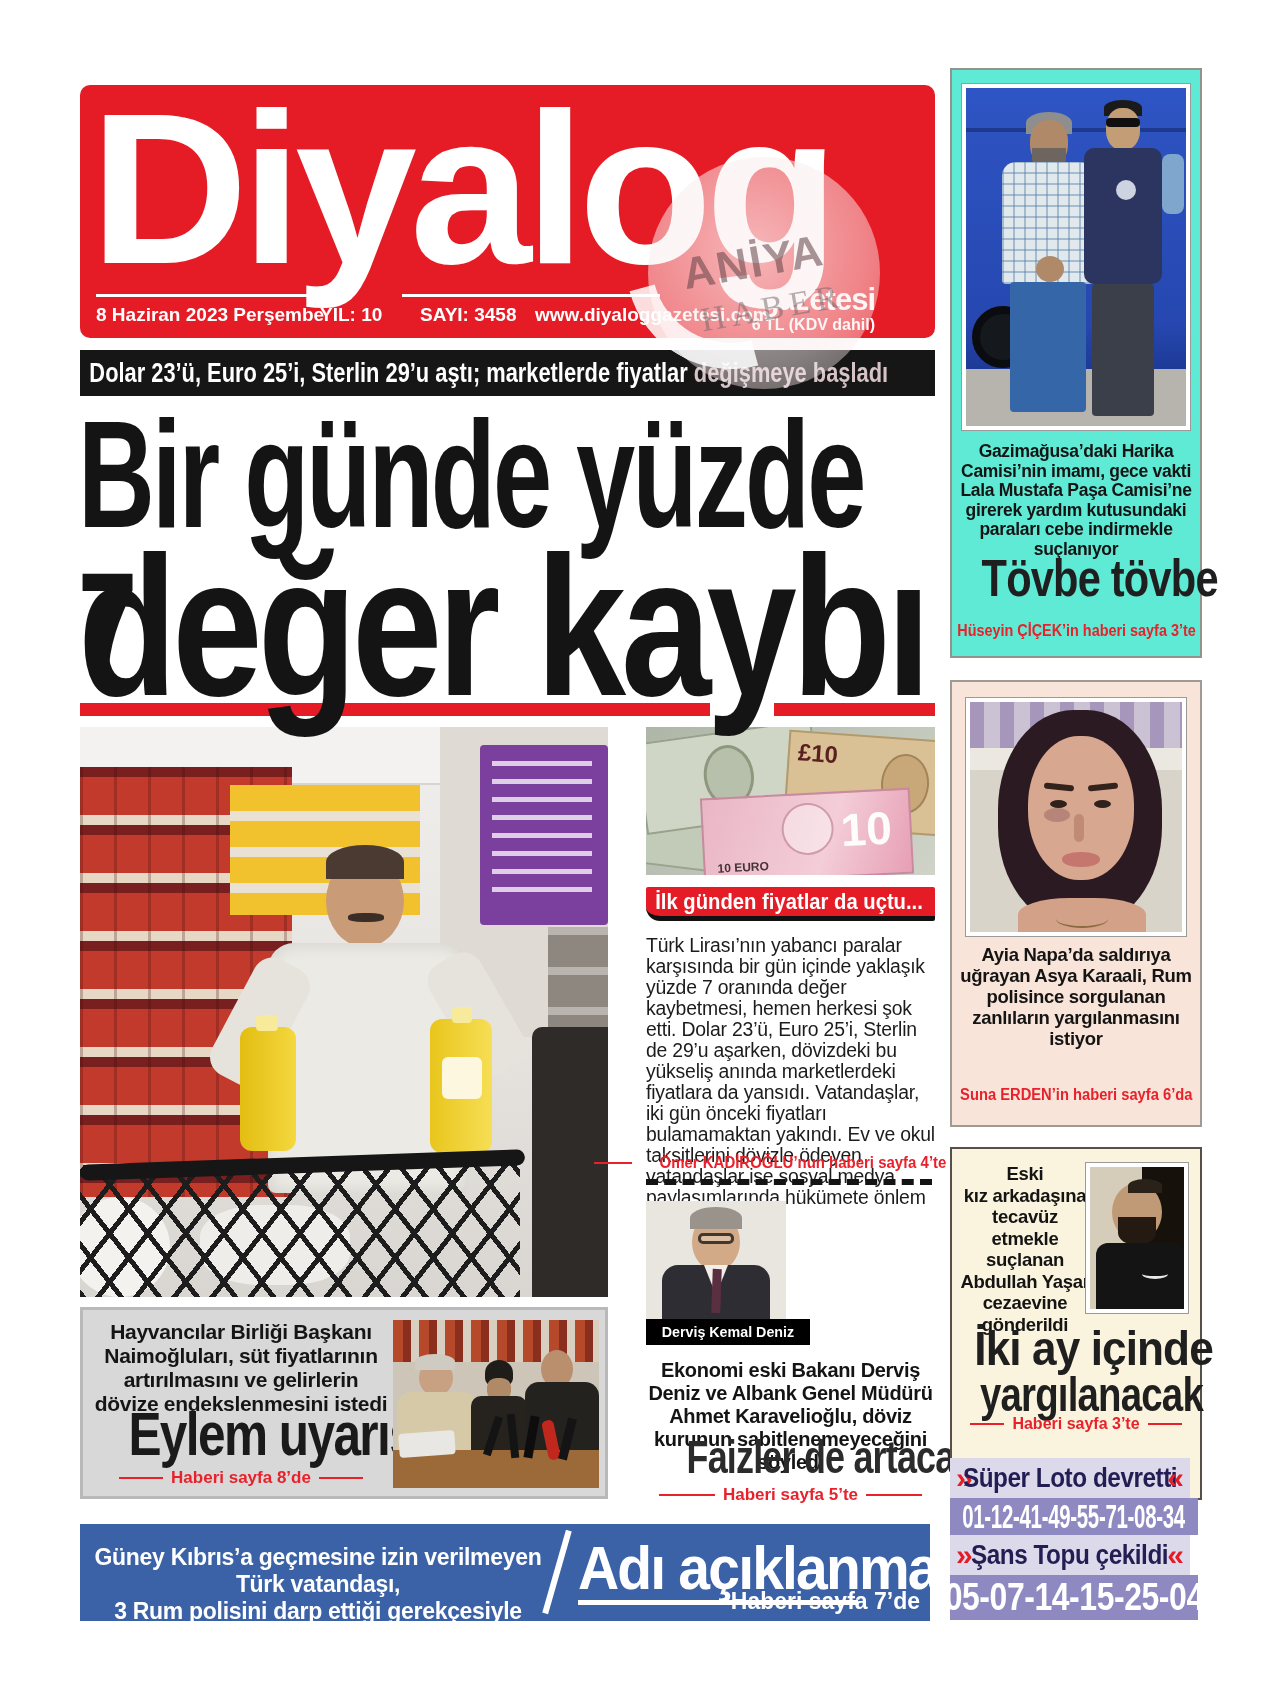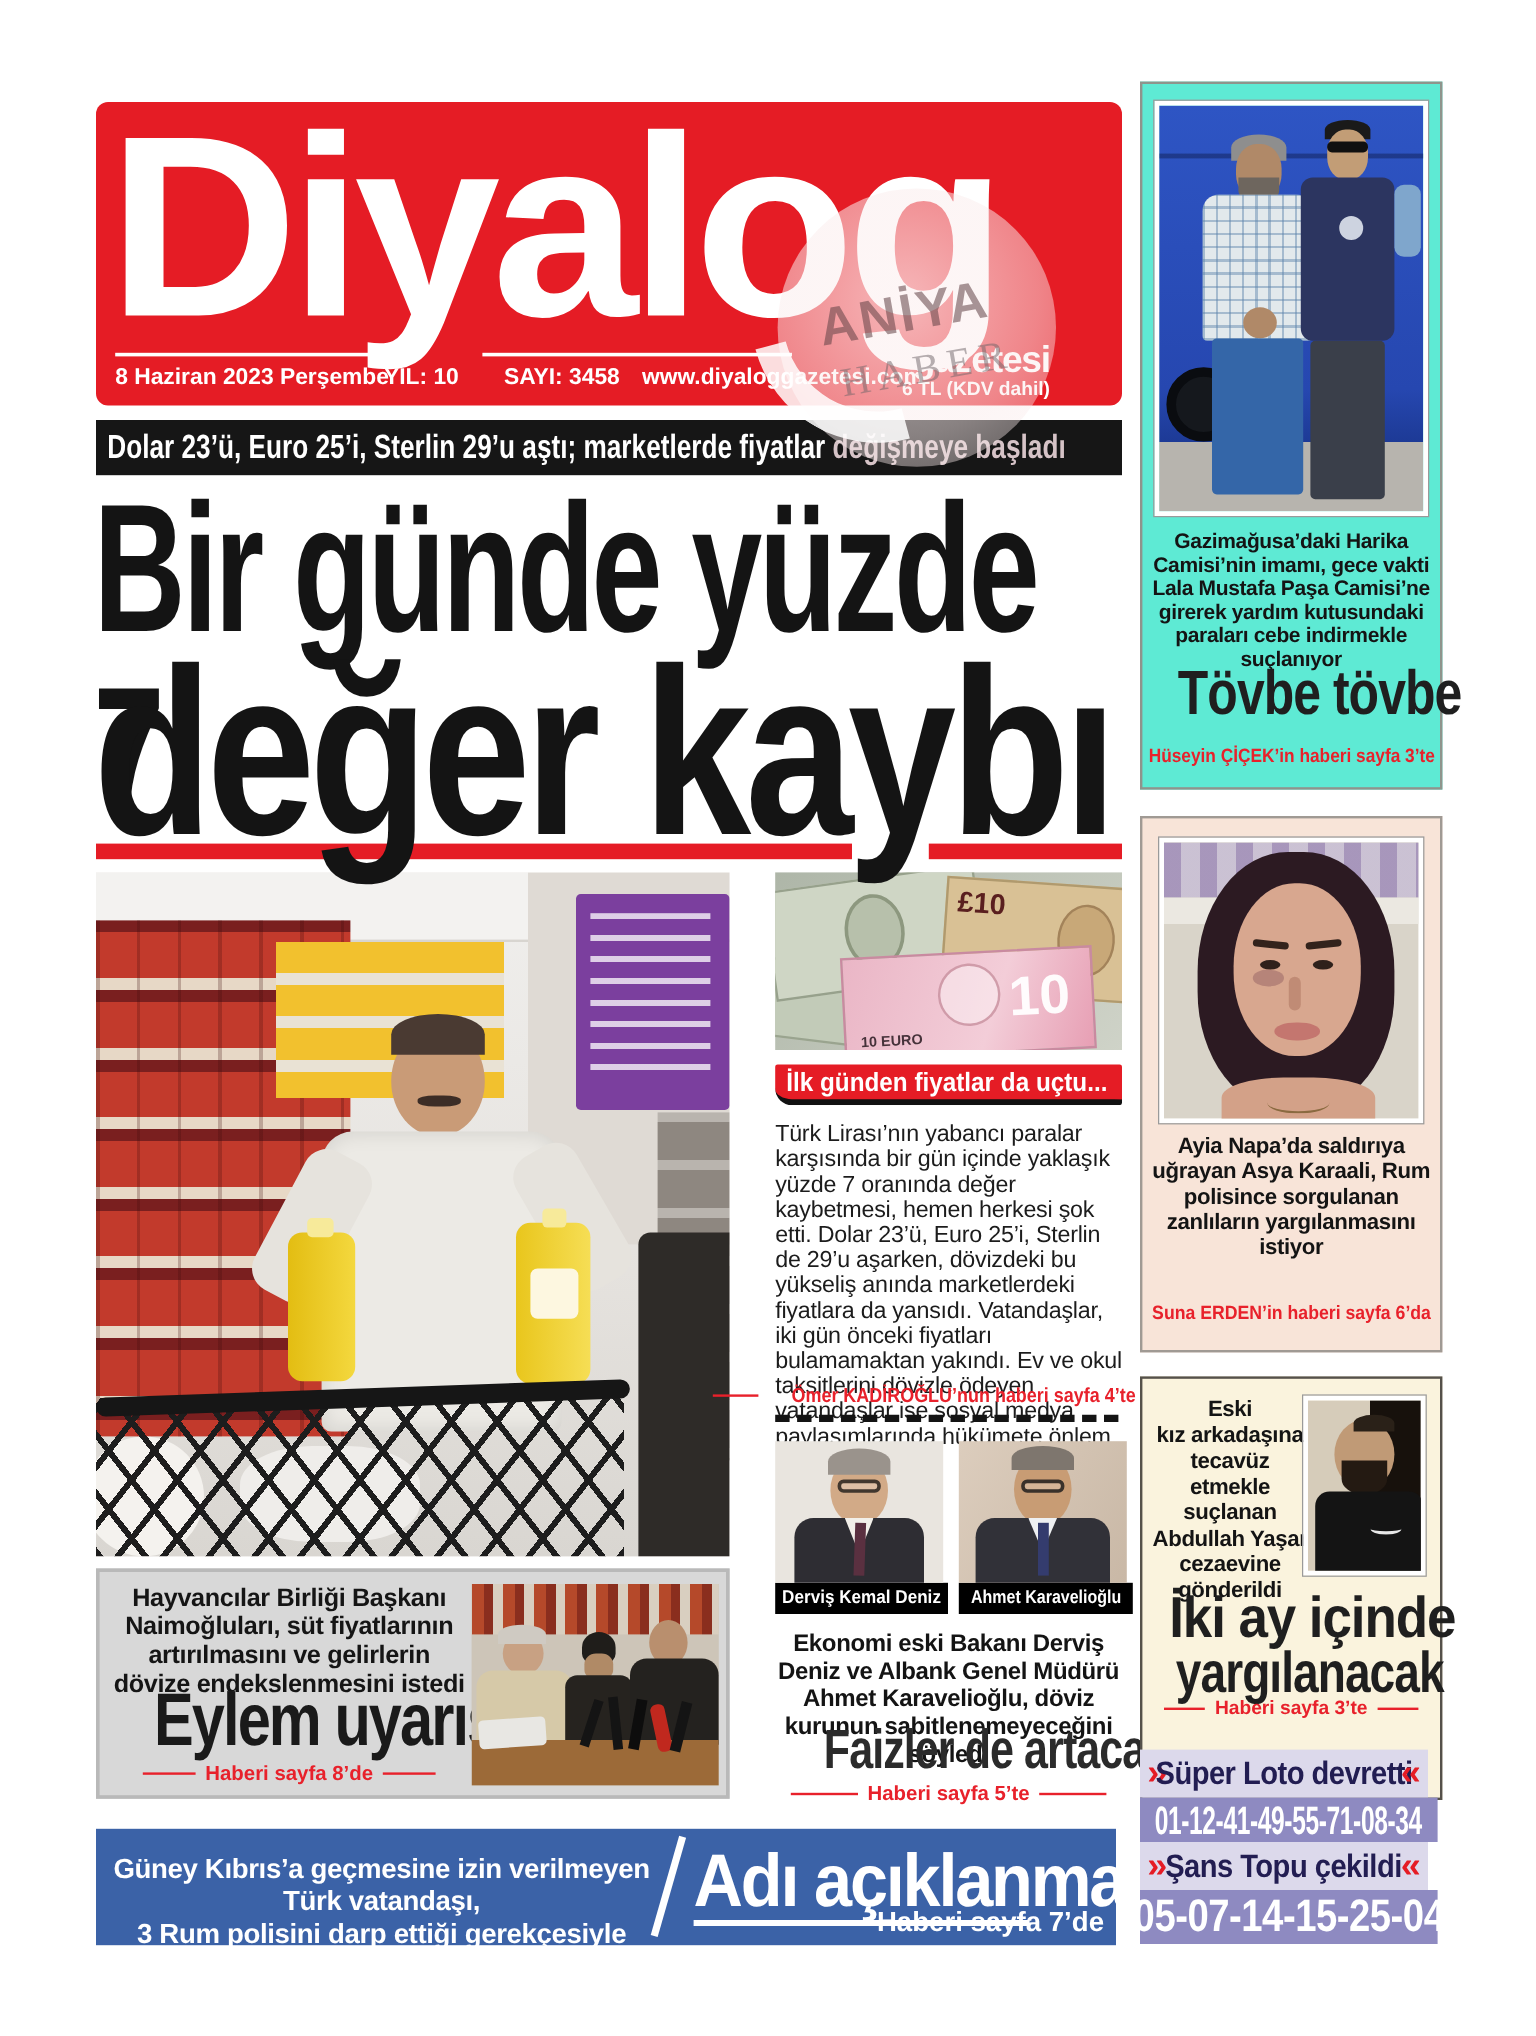--- a/index.html
+++ b/index.html
@@ -194,31 +194,20 @@
         <div class="port-img ph-portrait1">
           <div class="shape" style="left:46px;top:12px;width:48px;height:58px;border-radius:50%;background:#d2aa87;"></div>
           <div class="shape" style="left:44px;top:6px;width:52px;height:22px;border-radius:50% 50% 0 0;background:#9a938c;"></div>
           <div class="shape" style="left:52px;top:32px;width:36px;height:11px;border:3px solid #41372e;border-radius:5px;background:rgba(255,255,255,.25);"></div>
           <div class="shape" style="left:16px;top:64px;width:108px;height:56px;border-radius:16px 16px 0 0;background:#2e2d33;"></div>
           <div class="shape" style="left:58px;top:64px;width:24px;height:30px;background:#f2efe9;clip-path:polygon(0 0,100% 0,50% 100%);"></div>
           <div class="shape" style="left:66px;top:68px;width:9px;height:44px;background:#5a3040;transform:rotate(2deg);"></div>
         </div>
         <div class="port-label"><span class="ccond" style="transform:scaleX(.92);">Derviş Kemal Deniz</span></div>
       </div>
-      <div class="port">
-        <div class="port-img ph-portrait2">
-          <div class="shape" style="left:46px;top:10px;width:48px;height:60px;border-radius:50%;background:#c89c74;"></div>
-          <div class="shape" style="left:44px;top:4px;width:52px;height:20px;border-radius:50% 50% 0 0;background:#7e766e;"></div>
-          <div class="shape" style="left:52px;top:32px;width:36px;height:11px;border:3px solid #3a312a;border-radius:5px;background:rgba(255,255,255,.25);"></div>
-          <div class="shape" style="left:14px;top:64px;width:112px;height:56px;border-radius:16px 16px 0 0;background:#313138;"></div>
-          <div class="shape" style="left:58px;top:64px;width:24px;height:28px;background:#eef0f2;clip-path:polygon(0 0,100% 0,50% 100%);"></div>
-          <div class="shape" style="left:66px;top:68px;width:9px;height:44px;background:#343c6e;"></div>
-        </div>
-        <div class="port-label"><span class="ccond" style="transform:scaleX(.86);">Ahmet Karavelioğlu</span></div>
-      </div>
     </div>
 
     <div class="abs eco-caption">Ekonomi eski Bakanı Derviş Deniz ve Albank Genel Müdürü Ahmet Karavelioğlu, döviz kurunun sabitlenemeyeceğini söyledi</div>
     <div class="abs eco-head"><span class="ccond" style="transform:scaleX(.78);">Faizler de artacak</span></div>
     <div class="abs byline b2">
       <span class="rl" style="width:56px;"></span>
         <span>Haberi sayfa 5’te</span>
         <span class="rl" style="width:56px;"></span>
     </div>
   </div>

